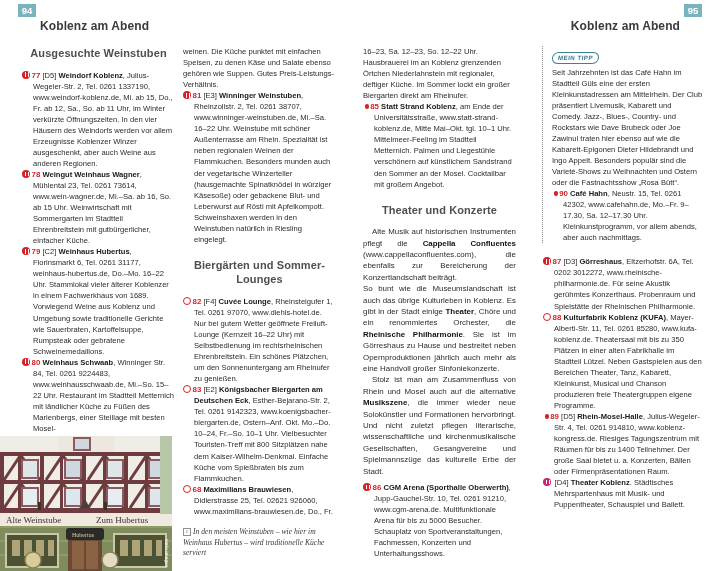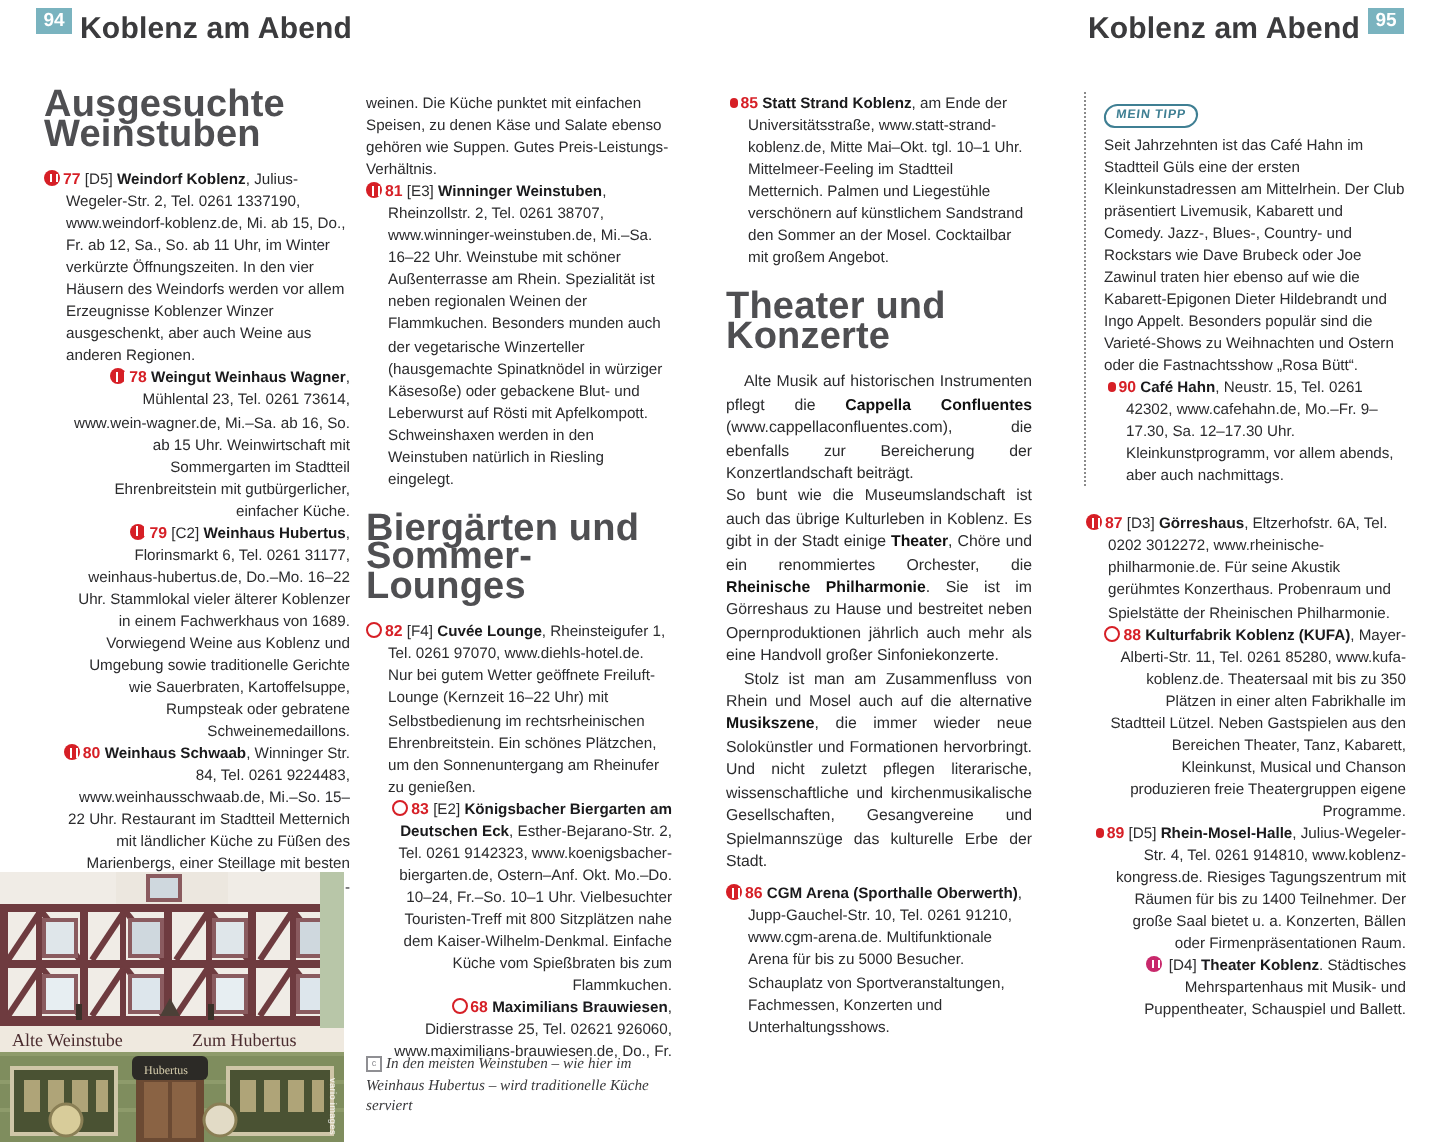--- a/index.html
+++ b/index.html
@@ -21,59 +21,60 @@
     width:18px;height:13px;
     background:#7ab3bf;
     color:#ffffff;
     font-size:9.5px;font-weight:bold;
     text-align:center;line-height:13px;
     letter-spacing:0;
   }
   .folio-left{left:18px;}
   .folio-right{right:18px;}
   .run-title{
-    position:absolute;top:8px;
-    font-size:15px;font-weight:bold;color:#3b3b3d;
+    position:absolute;top:20px;
+    font-size:12px;font-weight:bold;color:#3b3b3d;
     line-height:13px;
     letter-spacing:.1px;
     text-align:right;
   }
   .run-left{left:40px;}
   .run-right{right:40px;}
 
   
   .col{
     position:absolute;
     top:46px;
     width:153px;
   }
   #col1{left:22px;}
   #col2{left:183px;}
   #col3{left:363px;}
   #col4{left:543px;width:160px;}
 
   h2.sec{
-    font-size:19px;
+    font-size:11px;
     font-weight:bold;
     color:#4f4f52;
     margin:0 0 9px 0;
     line-height:14.5px;
     letter-spacing:.1px;
+    text-align:center;
   }
 
   .entry{
     font-size:7.6px;
     line-height:11.05px;
     margin:0 0 0 0;
     padding-left:11px;
     text-indent:-11px;
     color:#2b2b2d;
     text-align:left;
   }
-  .entry + .entry{margin-top:0px;text-align:right;}
+  .entry + .entry{margin-top:0px;}
 
   .marker{
     display:inline-block;
     width:8px;height:8px;
     border-radius:50%;
     background:#d61f26;
     position:relative;
     top:1px;
     margin-right:1.5px;
     text-indent:0;
@@ -225,20 +226,21 @@
   <div class="gap-lg"></div>
   <h2 class="sec" id="c2-head">Biergärten und Sommer-Lounges</h2>
   <div id="c2-entries2">
       <p class="entry"><span class="marker ring"></span><span class="num">82</span><span> [F4] </span><b>Cuvée Lounge</b><span>, Rheinsteigufer 1, Tel. 0261 97070, www.diehls-hotel.de. Nur bei gutem Wetter geöffnete Freiluft-Lounge (Kernzeit 16–22 Uhr) mit Selbstbedienung im rechtsrheinischen Ehrenbreitstein. Ein schönes Plätzchen, um den Sonnenuntergang am Rheinufer zu genießen.</span></p>
       <p class="entry"><span class="marker ring"></span><span class="num">83</span><span> [E2] </span><b>Königsbacher Biergarten am Deutschen Eck</b><span>, Esther-Bejarano-Str. 2, Tel. 0261 9142323, www.koenigsbacher-biergarten.de, Ostern–Anf. Okt. Mo.–Do. 10–24, Fr.–So. 10–1 Uhr. Vielbesuchter Touristen-Treff mit 800 Sitzplätzen nahe dem Kaiser-Wilhelm-Denkmal. Einfache Küche vom Spießbraten bis zum Flammkuchen.</span></p>
       <p class="entry"><span class="marker ring"></span><span class="num">68</span> <b>Maximilians Brauwiesen</b><span>, Didierstrasse 25, Tel. 02621 926060, www.maximilians-brauwiesen.de, Do., Fr.</span></p>
     </div>
 </div>
 
 <div class="col" id="col3">
+  <p class="entry" style="padding-left:0;text-indent:0">16–23, Sa. 12–23, So. 12–22 Uhr. Hausbrauerei im an Koblenz grenzenden Örtchen Niederlahnstein mit regionaler, deftiger Küche. Im Sommer lockt ein großer Biergarten direkt am Rheinufer.</p>
   <div id="c3-entries">
       <p class="entry"><span class="marker dot"></span><span class="num">85</span> <b>Statt Strand Koblenz</b><span>, am Ende der Universitätsstraße, www.statt-strand-koblenz.de, Mitte Mai–Okt. tgl. 10–1 Uhr. Mittelmeer-Feeling im Stadtteil Metternich. Palmen und Liegestühle verschönern auf künstlichem Sandstrand den Sommer an der Mosel. Cocktailbar mit großem Angebot.</span></p>
     </div>
   <div class="gap-lg"></div>
   <h2 class="sec">Theater und Konzerte</h2>
   <div id="c3-paras">
       <p class="body-p indent">Alte Musik auf historischen Instrumenten pflegt die <b>Cappella Confluentes</b> (www.cappellaconfluentes.com), die ebenfalls zur Bereicherung der Konzertlandschaft beiträgt.</p>
       <p class="body-p">So bunt wie die Museumslandschaft ist auch das übrige Kulturleben in Koblenz. Es gibt in der Stadt einige <b>Theater</b>, Chöre und ein renommiertes Orchester, die <b>Rheinische Philharmonie</b>. Sie ist im Görreshaus zu Hause und bestreitet neben Opernproduktionen jährlich auch mehr als eine Handvoll großer Sinfoniekonzerte.</p>
       <p class="body-p indent">Stolz ist man am Zusammenfluss von Rhein und Mosel auch auf die alternative <b>Musikszene</b>, die immer wieder neue Solokünstler und Formationen hervorbringt. Und nicht zuletzt pflegen literarische, wissenschaftliche und kirchenmusikalische Gesellschaften, Gesangvereine und Spielmannszüge das kulturelle Erbe der Stadt.</p>
     </div>

